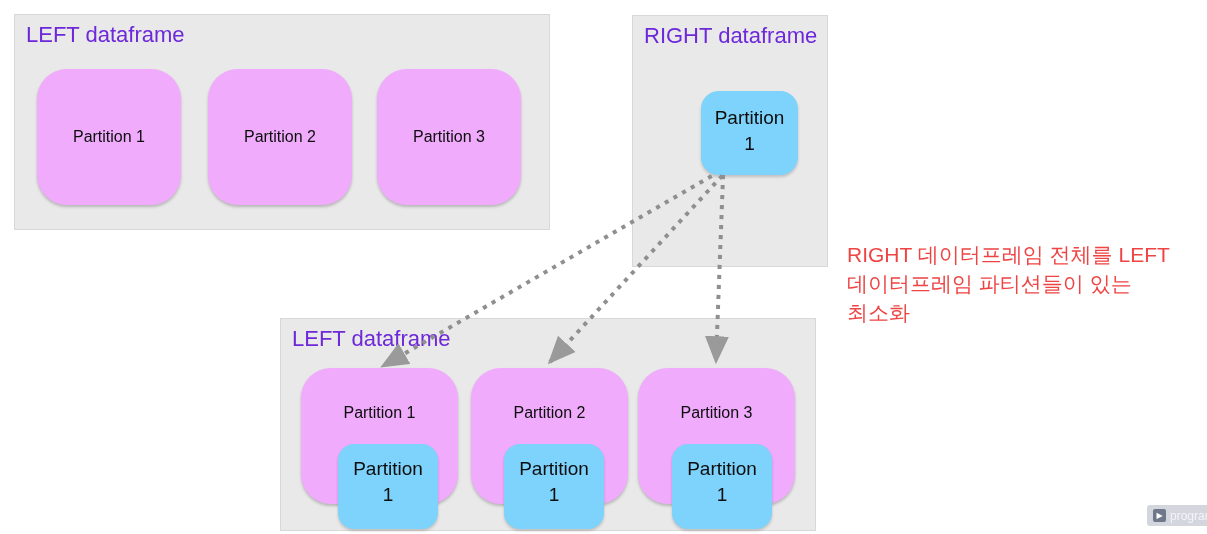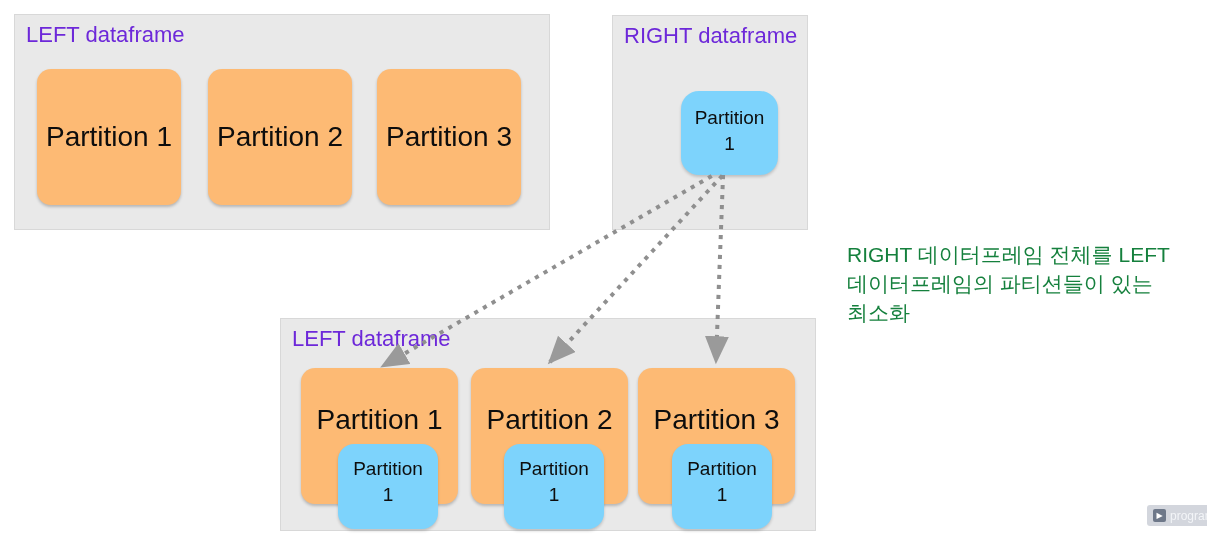--- a/index.html
+++ b/index.html
@@ -20,25 +20,25 @@
   }
   .frame-title {
     position: absolute;
     left: 11px; top: 7px;
     font-size: 22px;
     color: #6d28d9;
     white-space: nowrap;
   }
   .part-big {
     position: absolute;
-    background: #fdba74;
-    border-radius: 14px;
+    background: #f0abfc;
+    border-radius: 30px;
     box-shadow: 0 2px 3px rgba(0,0,0,0.22);
     color: #0d0d0d;
-    font-size: 28px;
+    font-size: 16px;
     display: flex;
     justify-content: center;
     align-items: center;
     z-index: 2;
   }
   .part-big.top-label {
     align-items: flex-start;
     padding-top: 36px;
     box-sizing: border-box;
   }
@@ -59,21 +59,21 @@
     left: 0; top: 0;
     z-index: 5;
     pointer-events: none;
   }
   #annotation {
     position: absolute;
     left: 847px; top: 240px;
     width: 360px;
     font-size: 21px;
     line-height: 29px;
-    color: #15803d;
+    color: #ef4444;
     z-index: 2;
   }
   #watermark {
     position: absolute;
     left: 1147px; top: 505px;
     height: 21px;
     display: flex;
     align-items: center;
     gap: 4px;
     padding: 0 6px;
@@ -107,21 +107,21 @@
     <span>Partition 1</span>
   </div>
   <div class="part-big" style="left:193px; top:54px; width:144px; height:136px;">
     <span>Partition 2</span>
   </div>
   <div class="part-big" style="left:362px; top:54px; width:144px; height:136px;">
     <span>Partition 3</span>
   </div>
 </div>
 
-<div class="frame" style="left:612px; top:15px; width:196px; height:215px;">
+<div class="frame" style="left:632px; top:15px; width:196px; height:252px;">
   <div class="frame-title">RIGHT dataframe</div>
   <div class="part-pink" style="left:68px; top:75px; width:97px; height:84px; padding-top:14px; border-radius:18px;">
     <div>Partition</div>
     <div>1</div>
   </div>
 </div>
 
 <div class="frame" style="left:280px; top:318px; width:536px; height:213px;">
   <div class="frame-title">LEFT dataframe</div>
 
@@ -156,20 +156,20 @@
       <path d="M0,0 L7,3 L0,6 Z" fill="#9a9a9a"></path>
     </marker>
   </defs>
   <line x1="710" y1="177" x2="383" y2="366" stroke-width="4" stroke-dasharray="0.1 9.9" stroke-linecap="square" marker-end="url(#ah)" stroke="#8f8f8f"></line>
   <line x1="721" y1="177" x2="550" y2="362" stroke-width="4" stroke-dasharray="0.1 9.9" stroke-linecap="square" marker-end="url(#ah)" stroke="#8f8f8f"></line>
   <line x1="723" y1="177" x2="716" y2="361" stroke-width="4" stroke-dasharray="0.1 9.9" stroke-linecap="square" marker-end="url(#ah)" stroke="#8f8f8f"></line>
 </svg>
 
 <div id="annotation">
   <div>RIGHT 데이터프레임 전체를 LEFT</div>
-  <div>데이터프레임의 파티션들이 있는</div>
+  <div>데이터프레임 파티션들이 있는</div>
   <div>최소화</div>
 </div>
 
 <div id="watermark">
   <span class="wm-icon">▶</span>
   <span class="wm-text">program</span>
 </div>
 
 </body></html>

